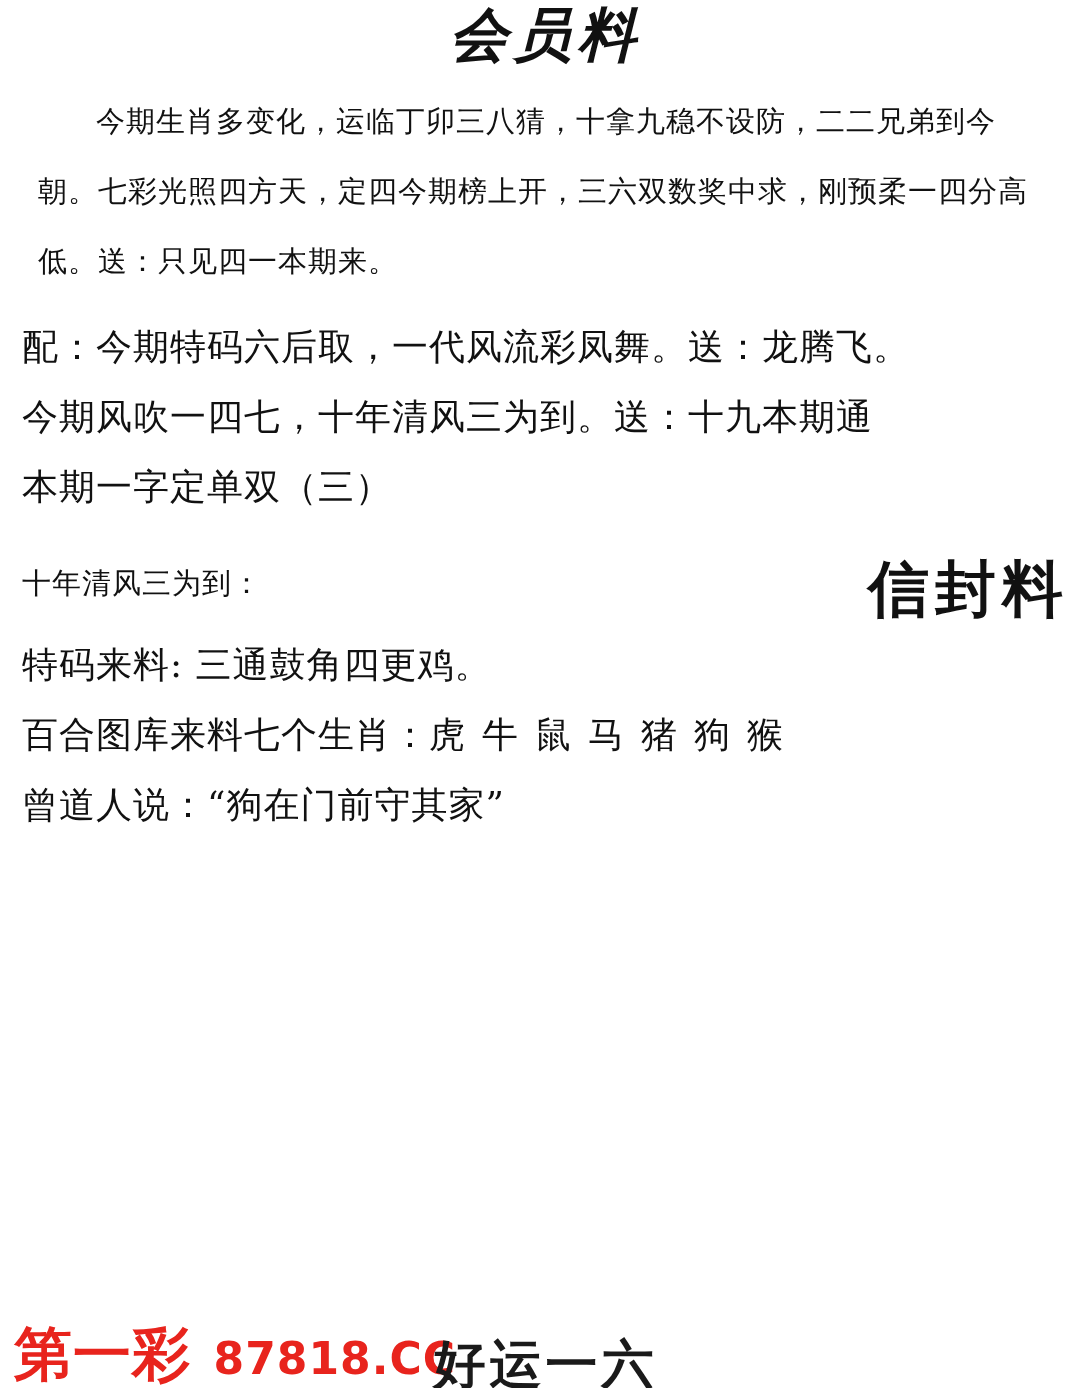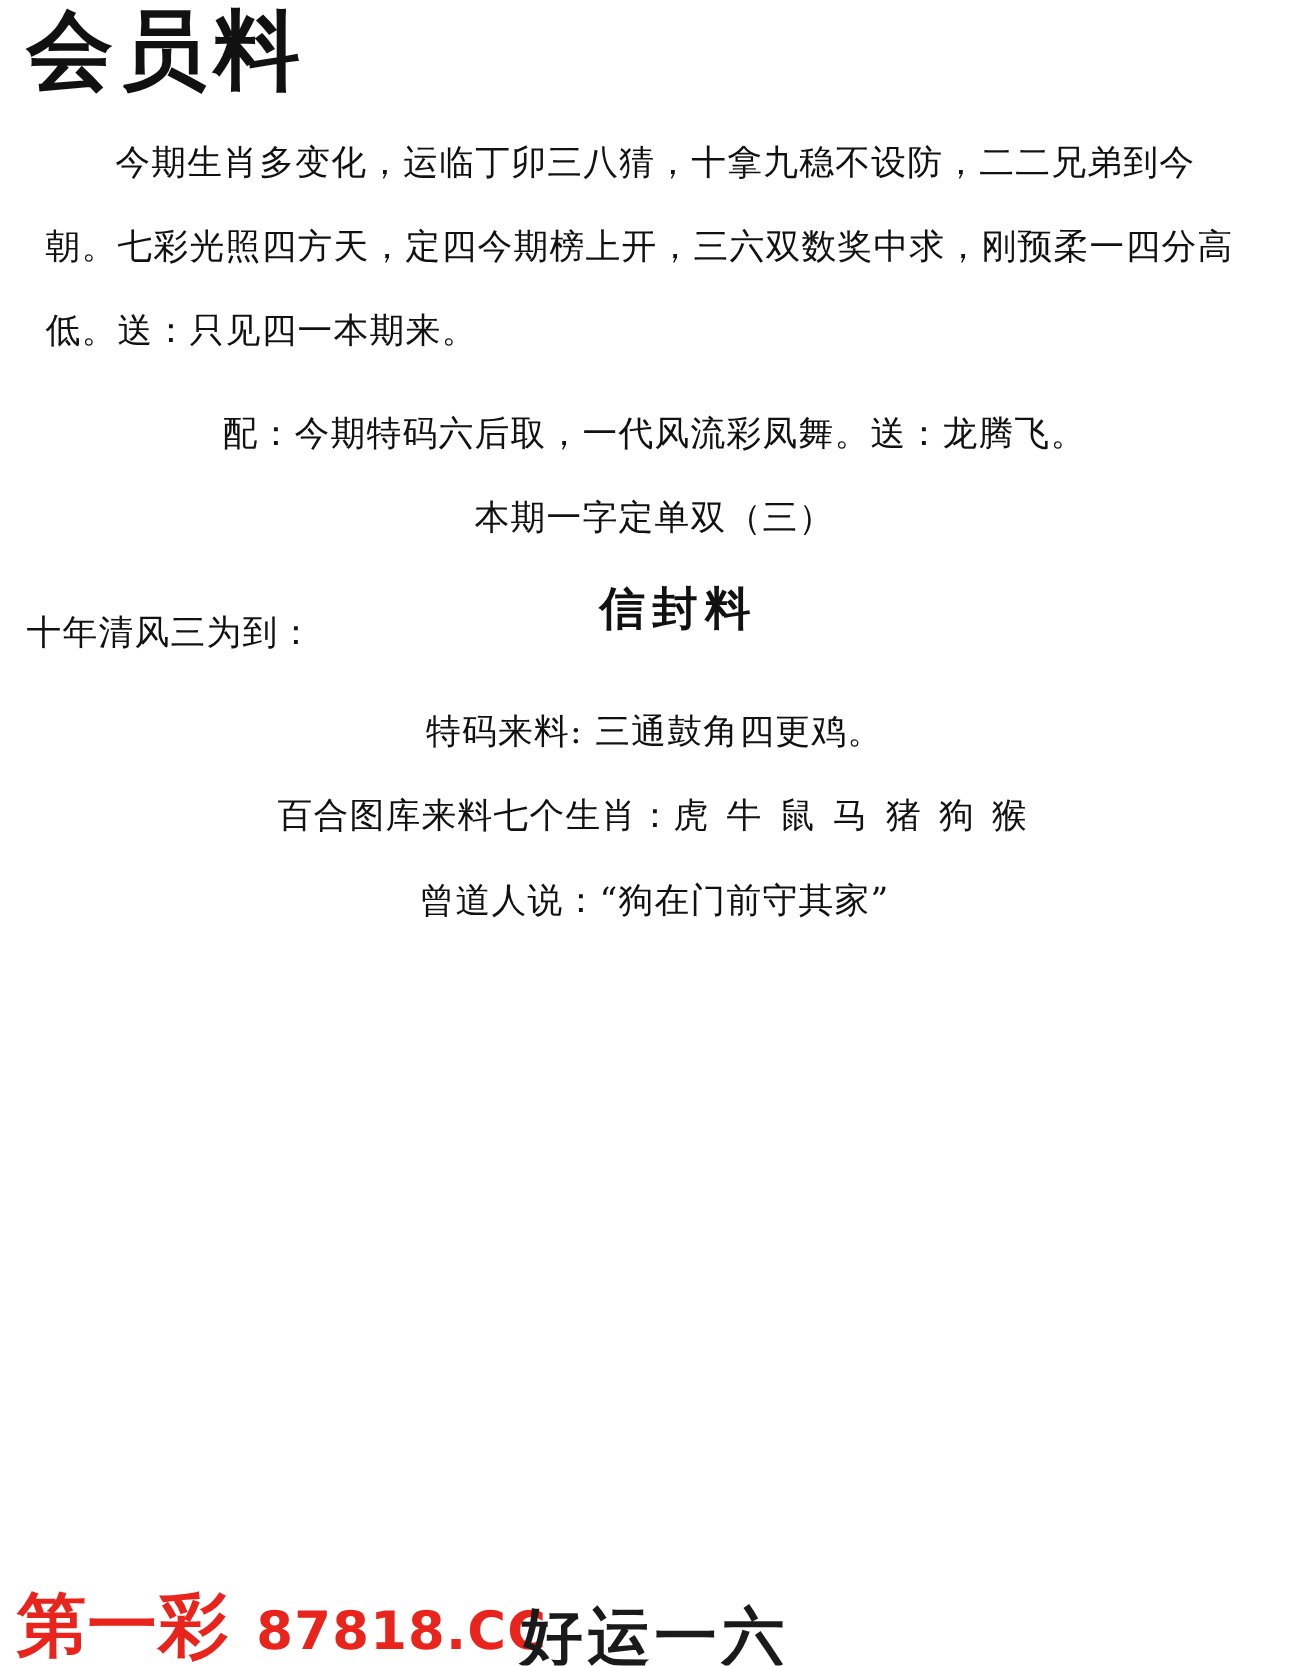--- a/index.html
+++ b/index.html
@@ -16,67 +16,67 @@
     color: #111111;
   }
   .page {
     position: relative;
     width: 1091px;
     height: 1388px;
     box-sizing: border-box;
     padding: 0 22px;
   }
   .title-main {
-    text-align: left;
-    font-size: 72px;
+    text-align: center;
+    font-size: 58px;
     font-weight: 700;
     letter-spacing: 6px;
     line-height: 1.0;
     margin: 6px 0 0 0;
     font-family: "DejaVu Serif", "Liberation Serif", serif;
+    font-style: italic;
   }
   .para {
     font-size: 29px;
     line-height: 70px;
     letter-spacing: 1px;
     margin: 16px;
     white-space: normal;
   }
   .para.indent {
     text-indent: 58px;
   }
   .block-1 {
     margin-top: 22px;
   }
   .line {
-    font-size: 29px;
+    font-size: 36px;
     line-height: 70px;
     letter-spacing: 1px;
     margin: 0;
-    text-align: center;
   }
   .section-two-head {
     position: relative;
     height: 96px;
     margin-top: 8px;
   }
   .section-two-head .left-label {
     position: absolute;
     left: 0;
     top: 34px;
     font-size: 29px;
     letter-spacing: 1px;
   }
   .section-two-head .title-second {
     position: absolute;
     left: 0;
     right: 0;
-    top: 8px;
-    text-align: center;
-    font-size: 38px;
+    top: 19px;
+    text-align: right;
+    font-size: 61px;
     font-weight: 700;
     letter-spacing: 6px;
     padding-left: 40px;
   }
   .block-2 {
     margin-top: 4px;
   }
   .para-tight {
     font-size: 29px;
     line-height: 67px;
@@ -125,20 +125,21 @@
 </head>
 <body>
 
 <div class="page">
 
   <h1 class="title-main">会员料</h1>
 
   <div class="block-1">
     <p class="para indent">今期生肖多变化，运临丁卯三八猜，十拿九稳不设防，二二兄弟到今朝。七彩光照四方天，定四今期榜上开，三六双数奖中求，刚预柔一四分高低。送：只见四一本期来。</p>
     <p class="line">配：今期特码六后取，一代风流彩凤舞。送：龙腾飞。</p>
+    <p class="line">今期风吹一四七，十年清风三为到。送：十九本期通</p>
     <p class="line">本期一字定单双（三）</p>
   </div>
 
   <div class="section-two-head">
     <span class="left-label">十年清风三为到：</span>
     <span class="title-second">信封料</span>
   </div>
 
   <div class="block-2">
     <p class="line">特码来料: 三通鼓角四更鸡。</p>

